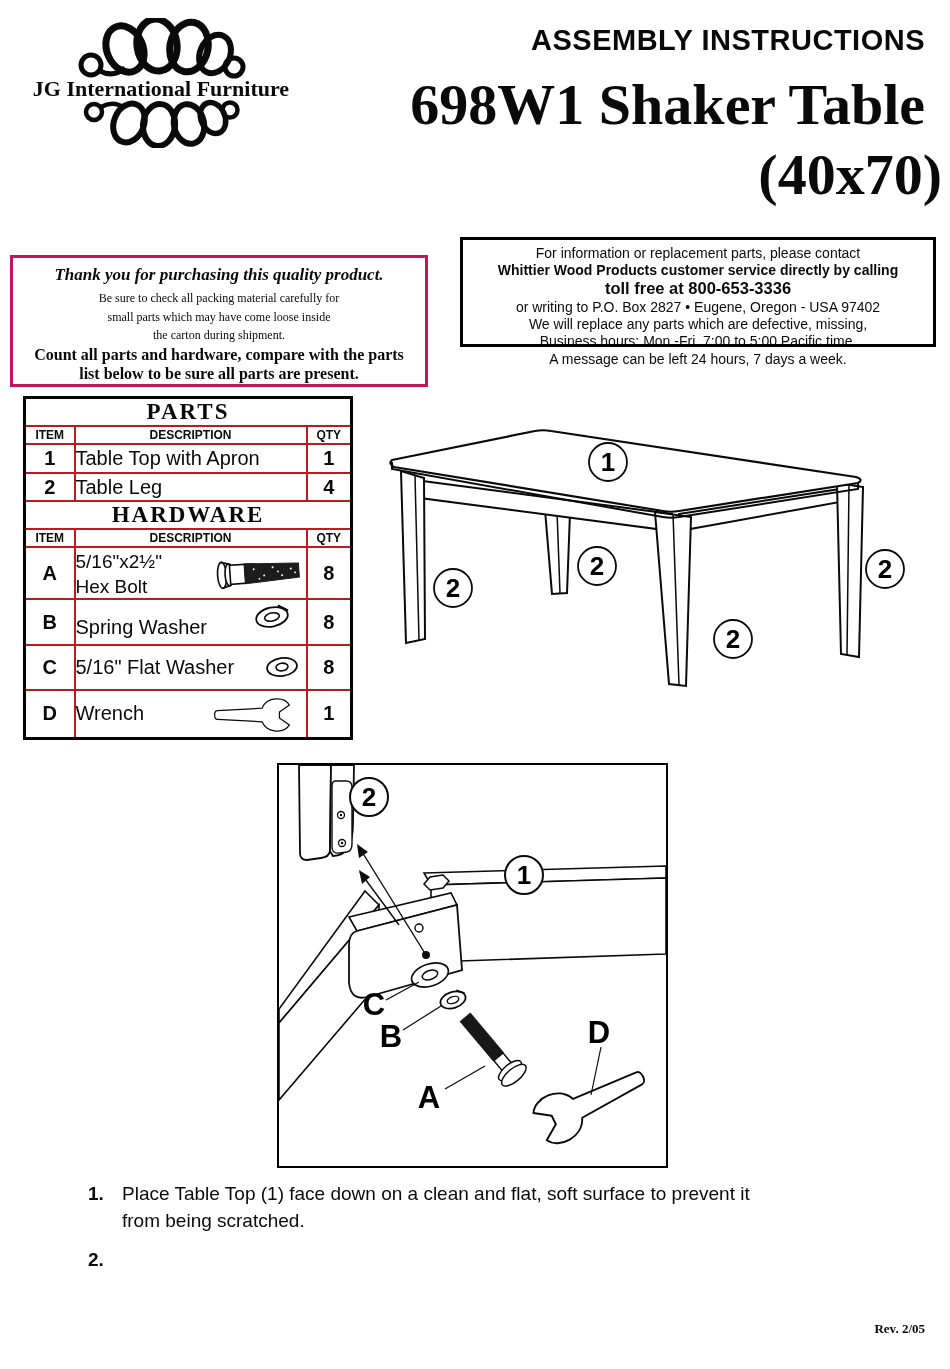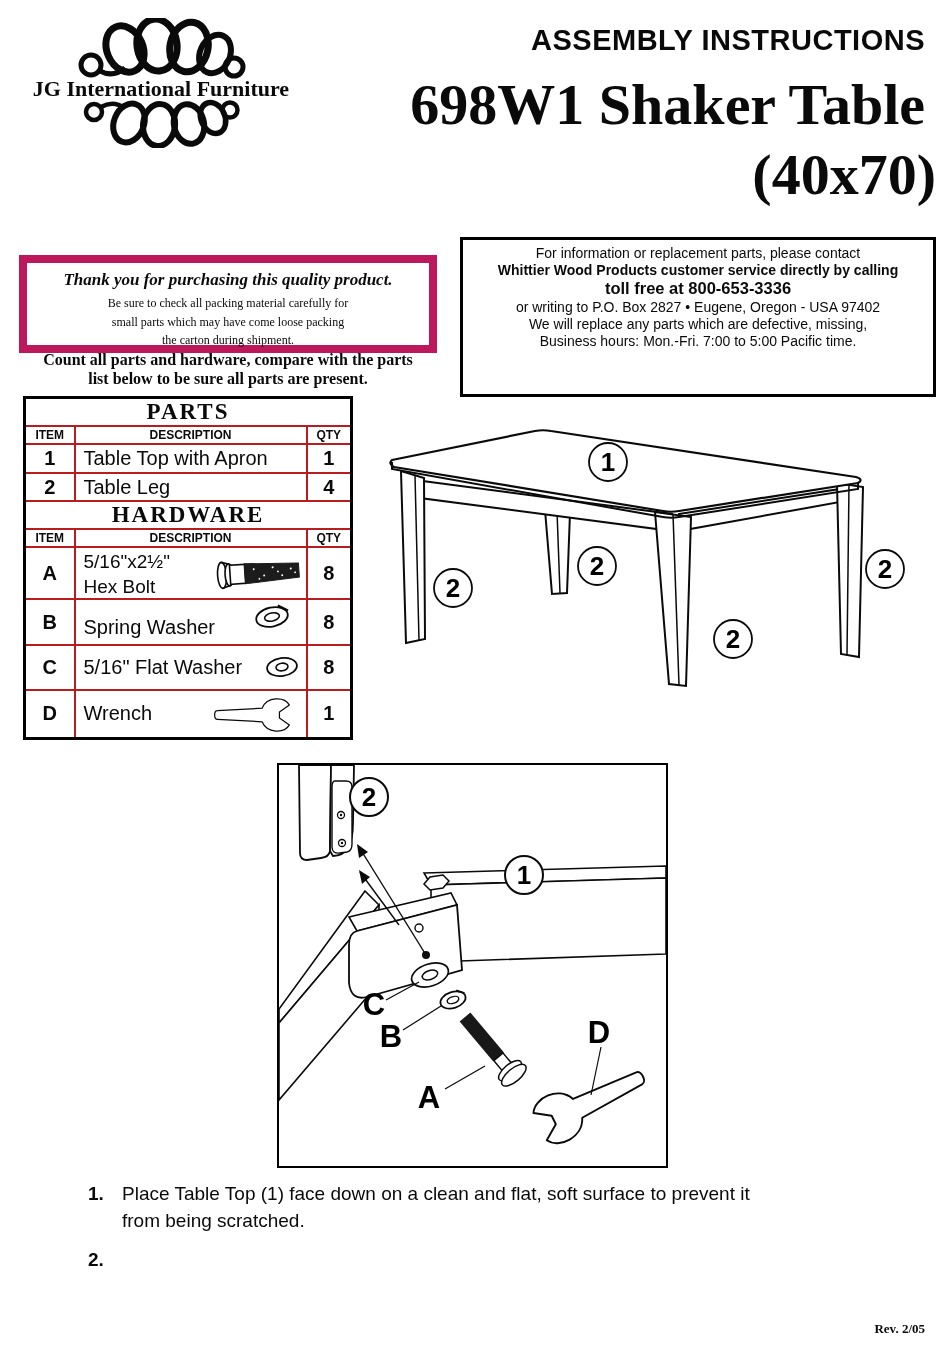--- a/index.html
+++ b/index.html
@@ -14,45 +14,45 @@
   svg .wh { stroke:#0a0a0a; fill:#ffffff; }
 
   
   .logo { position:absolute; left:15px; top:18px; width:292px; text-align:center; }
   .logo-orn { margin:0 auto; }
   .logo-text { font-family:"Liberation Serif", serif; font-weight:bold; font-size:22px;
                white-space:nowrap; letter-spacing:0px; margin:-6px 0 -4px 0; }
   .doc-type { position:absolute; right:25px; top:24px; font-weight:bold; font-size:29px; letter-spacing:0.5px; }
   .doc-product { position:absolute; right:25px; top:76px; font-family:"Liberation Serif", serif;
                  font-weight:bold; font-size:58px; line-height:1; }
-  .doc-size { position:absolute; right:14px; top:146px; font-family:"Liberation Serif", serif;
+  .doc-size { position:absolute; right:8px; top:146px; font-family:"Liberation Serif", serif;
               font-weight:bold; font-size:58px; line-height:1; }
 
   
-  .thanks-box { position:absolute; left:19px; top:255px; width:418px; height:98px;
-                border:8px solid #be185d; text-align:center; padding-top:7px;
+  .thanks-box { position:absolute; left:10px; top:255px; width:418px; height:132px;
+                border:3px solid #be185d; text-align:center; padding-top:7px;
                 font-family:"Liberation Serif", serif; }
   .thanks-l1 { font-size:17px; font-weight:bold; font-style:italic; margin-bottom:4px; }
   .thanks-l  { font-size:12px; line-height:18.5px; }
   .thanks-b  { font-size:16px; line-height:19px; font-weight:bold; }
-  .contact-box { position:absolute; left:460px; top:237px; width:476px; height:160px;
+  .contact-box { position:absolute; left:460px; top:237px; width:476px; height:110px;
                  border:3px solid #000; text-align:center; padding-top:5px; }
   .contact-l  { font-size:14px; line-height:17.2px; }
   .contact-b  { font-size:14px; line-height:17.2px; font-weight:bold; }
   .contact-b2 { font-size:16.5px; line-height:19.5px; font-weight:bold; }
 
   
   table.parts { position:absolute; left:23px; top:396px; width:327px;
                 border-collapse:collapse; border:3px solid #000; table-layout:fixed; }
   table.parts td { border:2px solid #b91c1c; overflow:hidden; }
   td.t-title { font-family:"Liberation Serif", serif; font-weight:bold; font-size:23px;
                letter-spacing:2px; text-align:center; height:26px; }
   td.t-head  { font-weight:bold; font-size:12px; text-align:center; height:18px; }
   td.c-item  { font-weight:bold; font-size:20px; text-align:center; }
-  td.c-desc  { font-size:20px; padding-left:8px; position:relative;margin-left:20px; }
+  td.c-desc  { font-size:20px; padding-left:0; position:relative;margin-left:20px; }
   td.c-qty   { font-weight:bold; font-size:20px; text-align:center; }
   .desc2 { font-size:19px; line-height:23px; padding-top:2px; }
   .hw-icon { position:absolute; }
 
   
   .table-diagram { position:absolute; left:385px; top:418px; }
   .asm-box { position:absolute; left:277px; top:763px; width:391px; height:405px; border:2px solid #000; }
   .callout-txt { font-family:"Liberation Sans", sans-serif; font-weight:bold; font-size:26px; }
   .label-txt   { font-family:"Liberation Sans", sans-serif; font-weight:bold; font-size:31px; }
 
@@ -96,33 +96,34 @@
     </svg>
   </div>
 
   <div class="doc-type">ASSEMBLY INSTRUCTIONS</div>
   <div class="doc-product">698W1 Shaker Table</div>
   <div class="doc-size">(40x70)</div>
 
   <div class="thanks-box">
     <div class="thanks-l1">Thank you for purchasing this quality product.</div>
     <div class="thanks-l">Be sure to check all packing material carefully for</div>
-    <div class="thanks-l">small parts which may have come loose packing</div>
+    <div class="thanks-l">small parts which may have come loose inside</div>
     <div class="thanks-l">the carton during shipment.</div>
     <div class="thanks-b">Count all parts and hardware, compare with the parts</div>
     <div class="thanks-b">list below to be sure all parts are present.</div>
   </div>
 
   <div class="contact-box">
     <div class="contact-l">For information or replacement parts, please contact</div>
     <div class="contact-b">Whittier Wood Products customer service directly by calling</div>
     <div class="contact-b2">toll free at 800-653-3336</div>
     <div class="contact-l">or writing to P.O. Box 2827 • Eugene, Oregon - USA 97402</div>
     <div class="contact-l">We will replace any parts which are defective, missing,</div>
     <div class="contact-l">Business hours: Mon.-Fri. 7:00 to 5:00 Pacific time.</div>
+    <div class="contact-l">A message can be left 24 hours, 7 days a week.</div>
   </div>
 
   <table class="parts">
     <colgroup>
         <col style="width:50px">
         <col style="width:232px">
         <col style="width:45px">
       </colgroup>
     <tbody>
         <tr>

